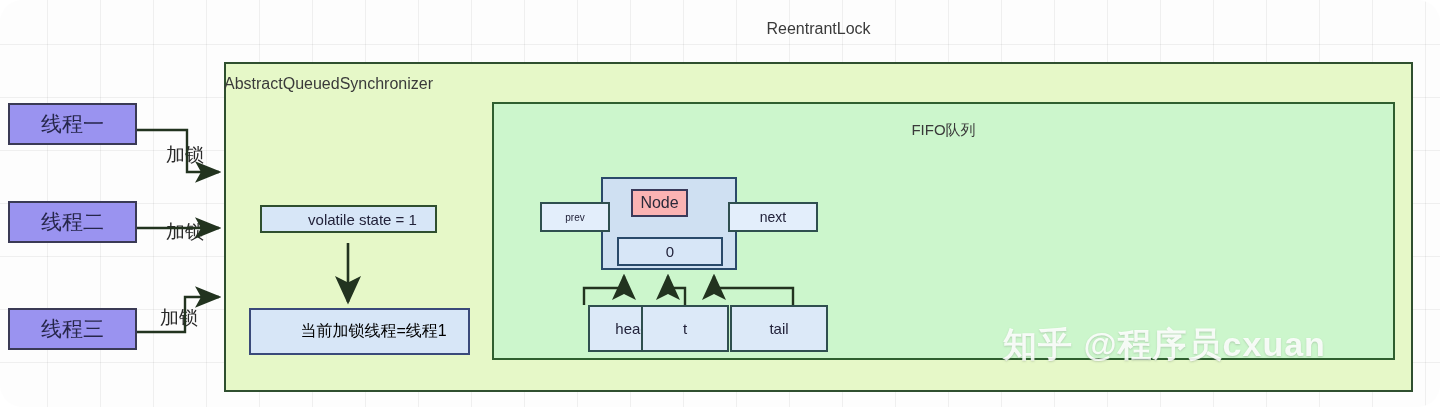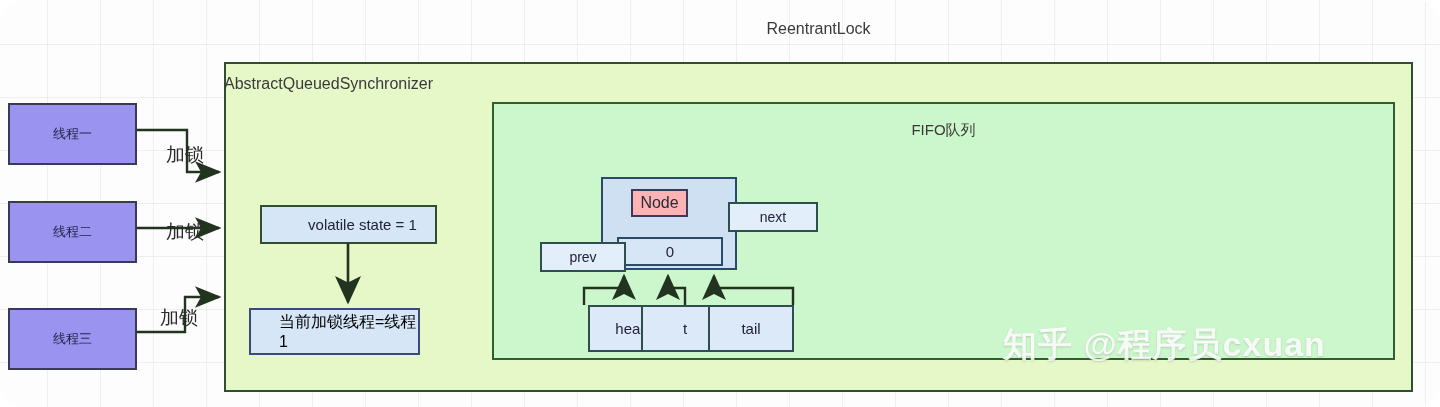--- a/index.html
+++ b/index.html
@@ -41,78 +41,78 @@
     left:492px;top:102px;width:903px;height:258px;
     background:#ccf6cc;border:2.5px solid #2f5f2f;
   }
   #fifo-title{
     left:492px;top:121px;width:903px;text-align:center;
     font-size:15px;color:#3a3a3a;
   }
 
   
   .thread-box{
-    width:129px;height:62px;
+    width:129px;height:42px;
     background:#9a93f0;border:2.5px solid #3a3a55;
-    font-size:13px;color:#26264a;
+    font-size:21px;color:#26264a;
   }
   #thread-1{left:8px;top:103px;}
   #thread-2{left:8px;top:201px;}
   #thread-3{left:8px;top:308px;}
 
   
   .lock-label{font-size:19px;color:#2a2a2a;}
   #lock-label-1{left:166px;top:142px;}
   #lock-label-2{left:166px;top:219px;}
   #lock-label-3{left:160px;top:305px;}
 
   
   .state-box{
     background:#d7e6f7;border:2.5px solid #2f4f2f;
     font-size:15px;color:#22223a;
   }
-  #state-box{left:260px;top:205px;width:177px;height:39px;padding-left:28px;}
-  #current-thread-box{left:249px;top:308px;width:171px;height:47px;
+  #state-box{left:260px;top:205px;width:177px;height:28px;padding-left:28px;}
+  #current-thread-box{left:249px;top:308px;width:221px;height:47px;
     background:#d7e6f7;border:2.5px solid #3a4a7a;padding-left:28px;}
 
   
   #node-container{
     left:601px;top:177px;width:136px;height:93px;
     background:#cfe0f2;border:2.5px solid #2a4a6a;display:block;
   }
   #node-label{
     left:631px;top:189px;width:57px;height:28px;
     background:#fbb3b3;border:2px solid #3a3a5a;
     font-size:16px;color:#2a2a3a;
   }
   #node-zero{
     left:617px;top:237px;width:106px;height:29px;
     background:#d7e6f7;border:2px solid #2a4a6a;
     font-size:15px;color:#22223a;
   }
   #node-prev{
-    left:540px;top:202px;width:86px;height:30px;
+    left:540px;top:202px;width:70px;height:30px;
     background:#e3eefb;border:2.5px solid #2f4f4f;
-    font-size:14px;color:#22223a;margin-top:40px;
+    font-size:10px;color:#22223a;
   }
   #node-next{
     left:728px;top:202px;width:90px;height:30px;
     background:#e3eefb;border:2.5px solid #2f4f4f;
     font-size:14px;color:#22223a;
   }
 
   
   .ptr-box{
     top:305px;height:47px;
     background:#dce9f8;border:2.5px solid #2f4f4f;
     font-size:15px;color:#22223a;
   }
   #ptr-head{left:540px;width:88px;margin-left:48px;}
   #ptr-t{left:641px;width:88px;}
-  #ptr-tail{left:708px;width:86px;}
+  #ptr-tail{left:730px;width:98px;}
 
   
   #arrows{position:absolute;left:0;top:0;width:1440px;height:407px;pointer-events:none;}
 
   
   #watermark{
     left:1003px;top:322px;
     font-size:34px;font-weight:bold;
     color:rgba(255,255,255,0.88);
     letter-spacing:1px;

